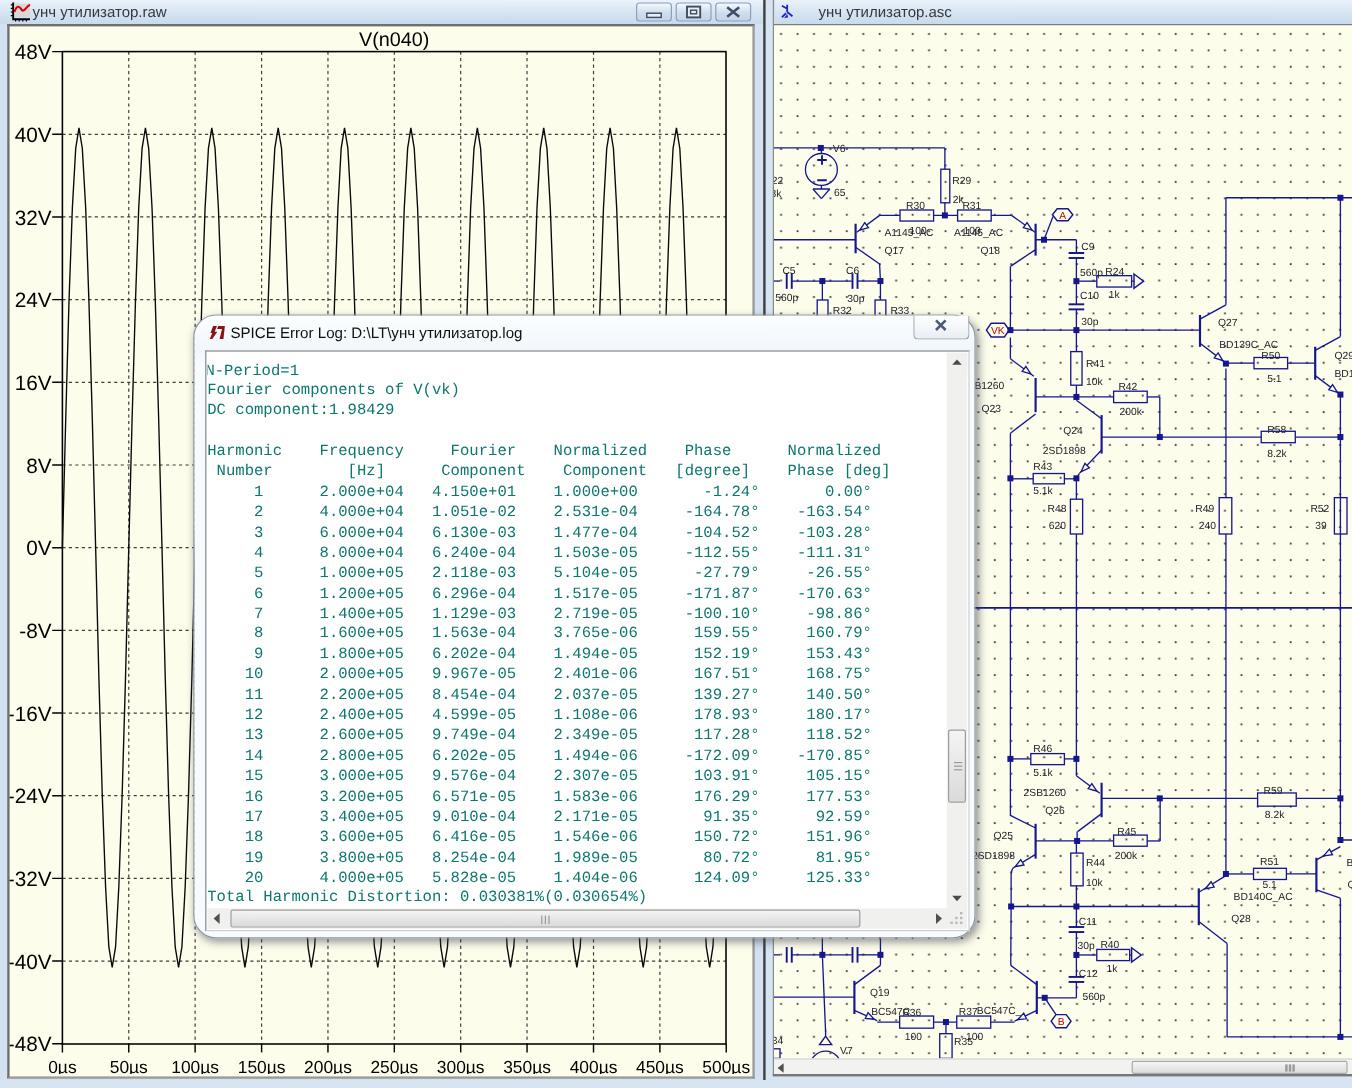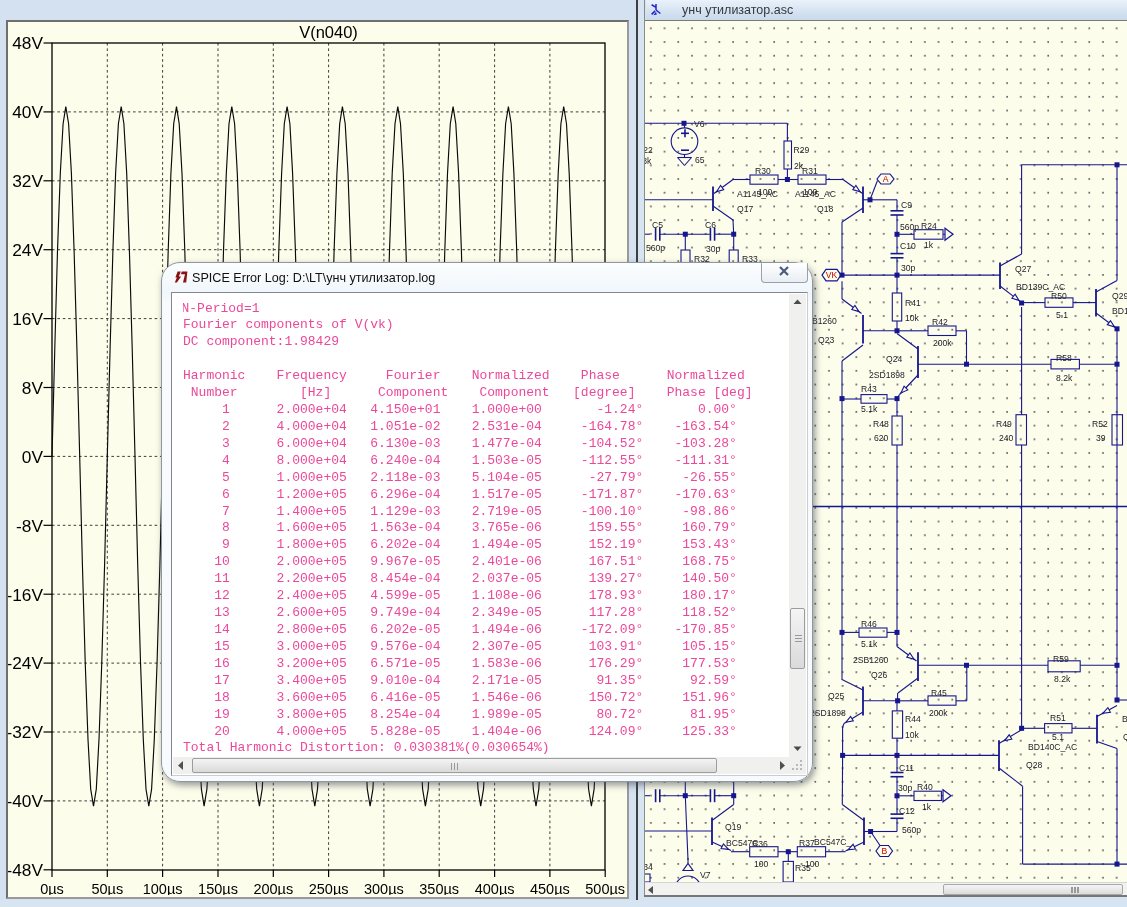--- a/index.html
+++ b/index.html
@@ -12,31 +12,50 @@
 .mbtn{position:absolute;top:2px;width:30px;height:16px;border:1px solid #8ba0bb;border-radius:3px;background:linear-gradient(#f4f8fc,#cfdded 55%,#c3d4e8)}
 #rightwin{left:644px;top:0;width:483px;height:896px;border-left:1px solid #8a8a8a}
 #schframe{position:absolute;left:645px;top:20px;width:482px;height:863px;background:#fdfdeb;border-top:1px solid #7a7a7a}
 #hscrR{position:absolute;left:645px;top:882px;width:482px;height:13px;background:#f2f2f0;border-top:1px solid #d5d5d5}
 #hscrR .thumb{position:absolute;left:298px;top:1px;width:180px;height:11px;background:linear-gradient(#f5f5f5,#dcdcdc);border:1px solid #a8a8a8;border-radius:2px}
 #rbot{position:absolute;left:644px;top:895px;width:483px;height:1.5px;background:#777}
 #dlg{position:absolute;left:161px;top:262px;width:652px;height:520px;background:linear-gradient(#fcfeff,#f0f6fb 30px,#f7fbfe 40px);border:1px solid #8e979f;border-radius:19px;box-shadow:2px 3px 7px rgba(55,62,75,.55),0 0 1px #fff inset}
 #dlg .title{position:absolute;left:30px;top:7.5px;font-size:12.6px;color:#101010;white-space:nowrap}
 #dlgX{position:absolute;left:599px;top:0px;width:47px;height:20px;background:linear-gradient(#ffffff,#f2f5f8 60%,#e9eef3);border:1px solid #98a1ab;border-top:none;border-radius:1px 1px 4px 4px}
 #sunk{position:absolute;left:9px;top:29px;width:637px;height:484px;border:1px solid #82878e;border-bottom-color:#c8cdd2;border-right-color:#c8cdd2;background:#fff}
-#logpre{position:absolute;left:11px;top:1px;width:617px;height:464px;overflow:hidden;font-family:"Liberation Mono",monospace;font-size:13px;line-height:16.92px;color:#ec4899;padding:6.5px 0 0 0;text-indent:-1.5px;background:#fff}
+#logpre{position:absolute;left:1px;top:1px;width:617px;height:464px;overflow:hidden;font-family:"Liberation Mono",monospace;font-size:13px;line-height:16.92px;color:#0f766e;padding:6.5px 0 0 0;text-indent:-1.5px;background:#fff}
 .vsb{position:absolute;right:1px;top:1px;width:17px;height:463px;background:#f0f0ee}
 .hsb{position:absolute;left:1px;bottom:1px;width:617px;height:17px;background:#f0f0ee}
 .sbbtn{position:absolute;width:17px;height:17px;background:#f0f0ee;color:#505050}
 .sbthumb{background:linear-gradient(#f4f4f4,#dadada);border:1px solid #9d9d9d;border-radius:2px;position:absolute}
 .corner{position:absolute;right:1px;bottom:1px;width:17px;height:17px;background:#f0f0ee}
 svg text{stroke:none}
 </style></head>
 <body>
 
 <div class="win" id="leftwin">
+  <div class="tbar">
+    <svg style="position:absolute;left:8px;top:1px" width="18" height="18" viewBox="0 0 18 18">
+      <path d="M3,1 L3,15 L17,15" stroke="#000" stroke-width="1.6" fill="none"></path>
+      <path d="M1,3 H3 M1,6 H3 M1,9 H3 M1,12 H3 M5,15 V17 M8,15 V17 M11,15 V17 M14,15 V17" stroke="#000" stroke-width="1" fill="none"></path>
+      <rect x="4" y="2" width="13" height="11" fill="#d8d8d8"></rect>
+      <path d="M4,9 C6,3 8,4 10,7 C12,10 14,4 17,3" stroke="#e00000" stroke-width="1.8" fill="none"></path>
+    </svg>
+    <span style="left:27px">унч утилизатор.raw</span>
+    <div class="mbtn" style="left:530px"><svg width="28" height="14" viewBox="0 0 28 14">
+          <rect x="8" y="8" width="12" height="3.5" fill="#e8eef6" stroke="#3f4e63" stroke-width="1.2"></rect>
+        </svg></div>
+    <div class="mbtn" style="left:563px"><svg width="28" height="14" viewBox="0 0 28 14">
+          <rect x="8.5" y="2.5" width="11" height="9" fill="#e8eef6" stroke="#3f4e63" stroke-width="1.6"></rect>
+          <rect x="11.5" y="5.5" width="5" height="3" fill="none" stroke="#3f4e63" stroke-width="1.2"></rect>
+        </svg></div>
+    <div class="mbtn" style="left:596px"><svg width="28" height="14" viewBox="0 0 28 14">
+          <path d="M9,3 L19,11 M19,3 L9,11" stroke="#3f4e63" stroke-width="2.1"></path>
+        </svg></div>
+  </div>
   <div id="plotframe"></div>
   <div class="edge"></div>
   <svg style="position:absolute;left:8px;top:22px" width="619" height="873" viewBox="8 22 619 873">
 <g stroke="#3d3d3d" stroke-width="1" fill="none" stroke-dasharray="2.6,2.8">
         <line x1="107.3" y1="43" x2="107.3" y2="870"></line>
         <line x1="162.6" y1="43" x2="162.6" y2="870"></line>
         <line x1="218.0" y1="43" x2="218.0" y2="870"></line>
         <line x1="273.3" y1="43" x2="273.3" y2="870"></line>
         <line x1="328.6" y1="43" x2="328.6" y2="870"></line>
         <line x1="383.9" y1="43" x2="383.9" y2="870"></line>

